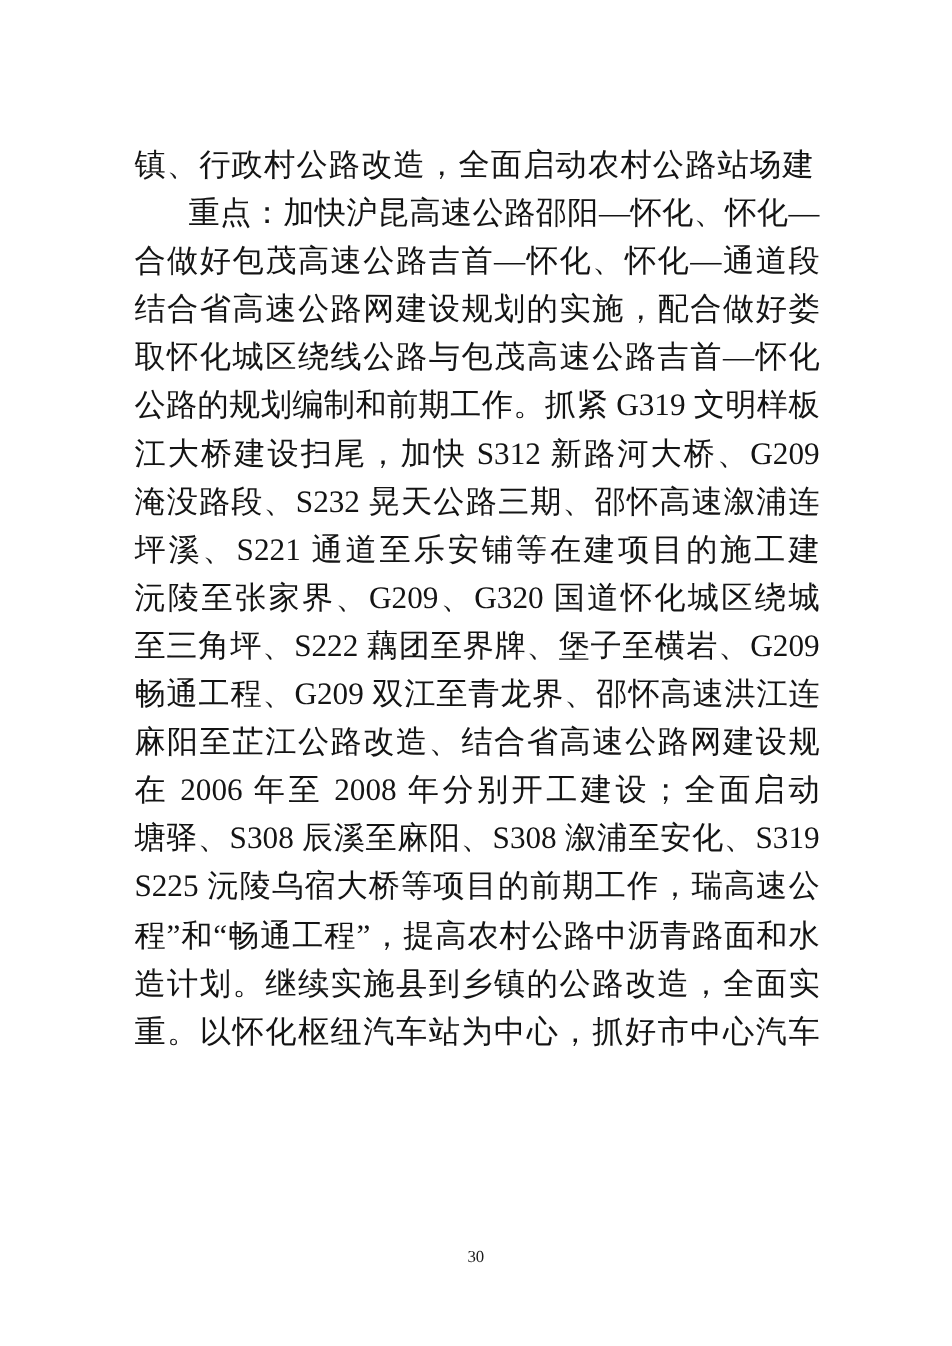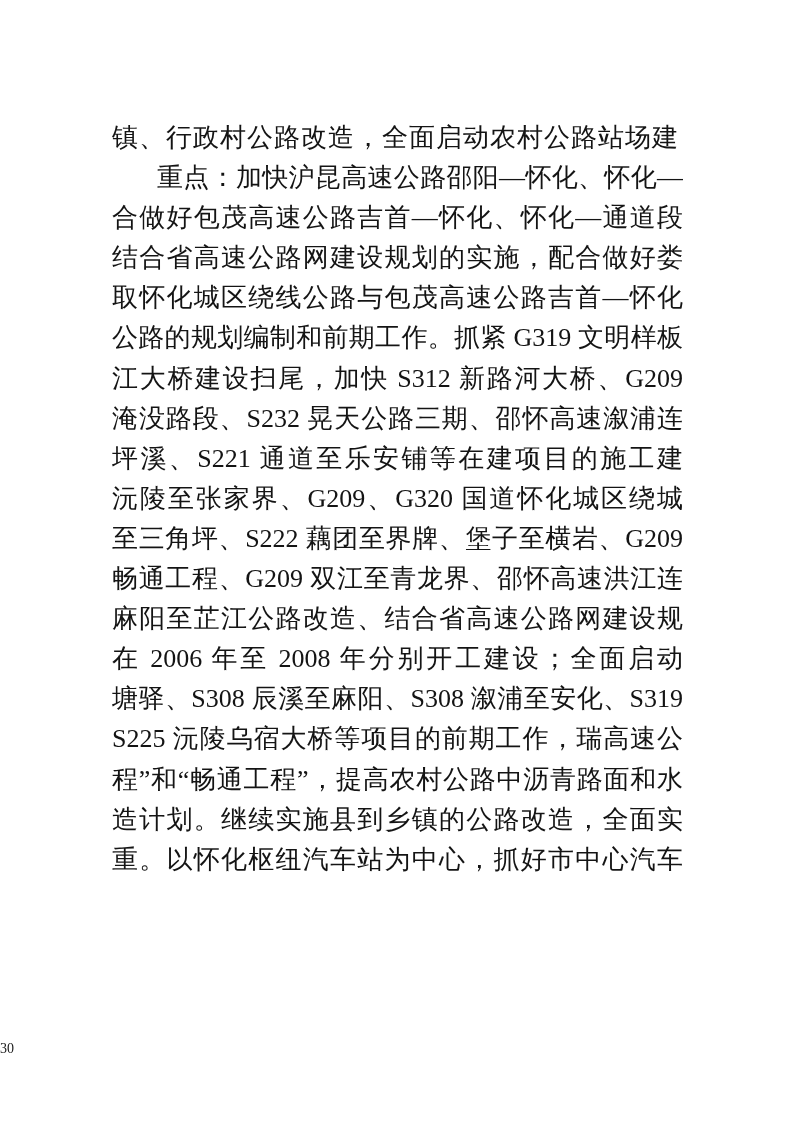--- a/index.html
+++ b/index.html
@@ -36,20 +36,21 @@
     letter-spacing: 1px;
   }
   .line.indent {
     padding-left: 45px;
   }
   .page-number {
     position: absolute;
     top: 1040px;
     left: 0;
     width: 100%;
+    text-align: center;
     font-size: 14px;
     line-height: 18px;
     color: #1a1a1a;
   }
 </style>
 </head>
 <body>
 
 <div class="page">
   <div class="text-block">

